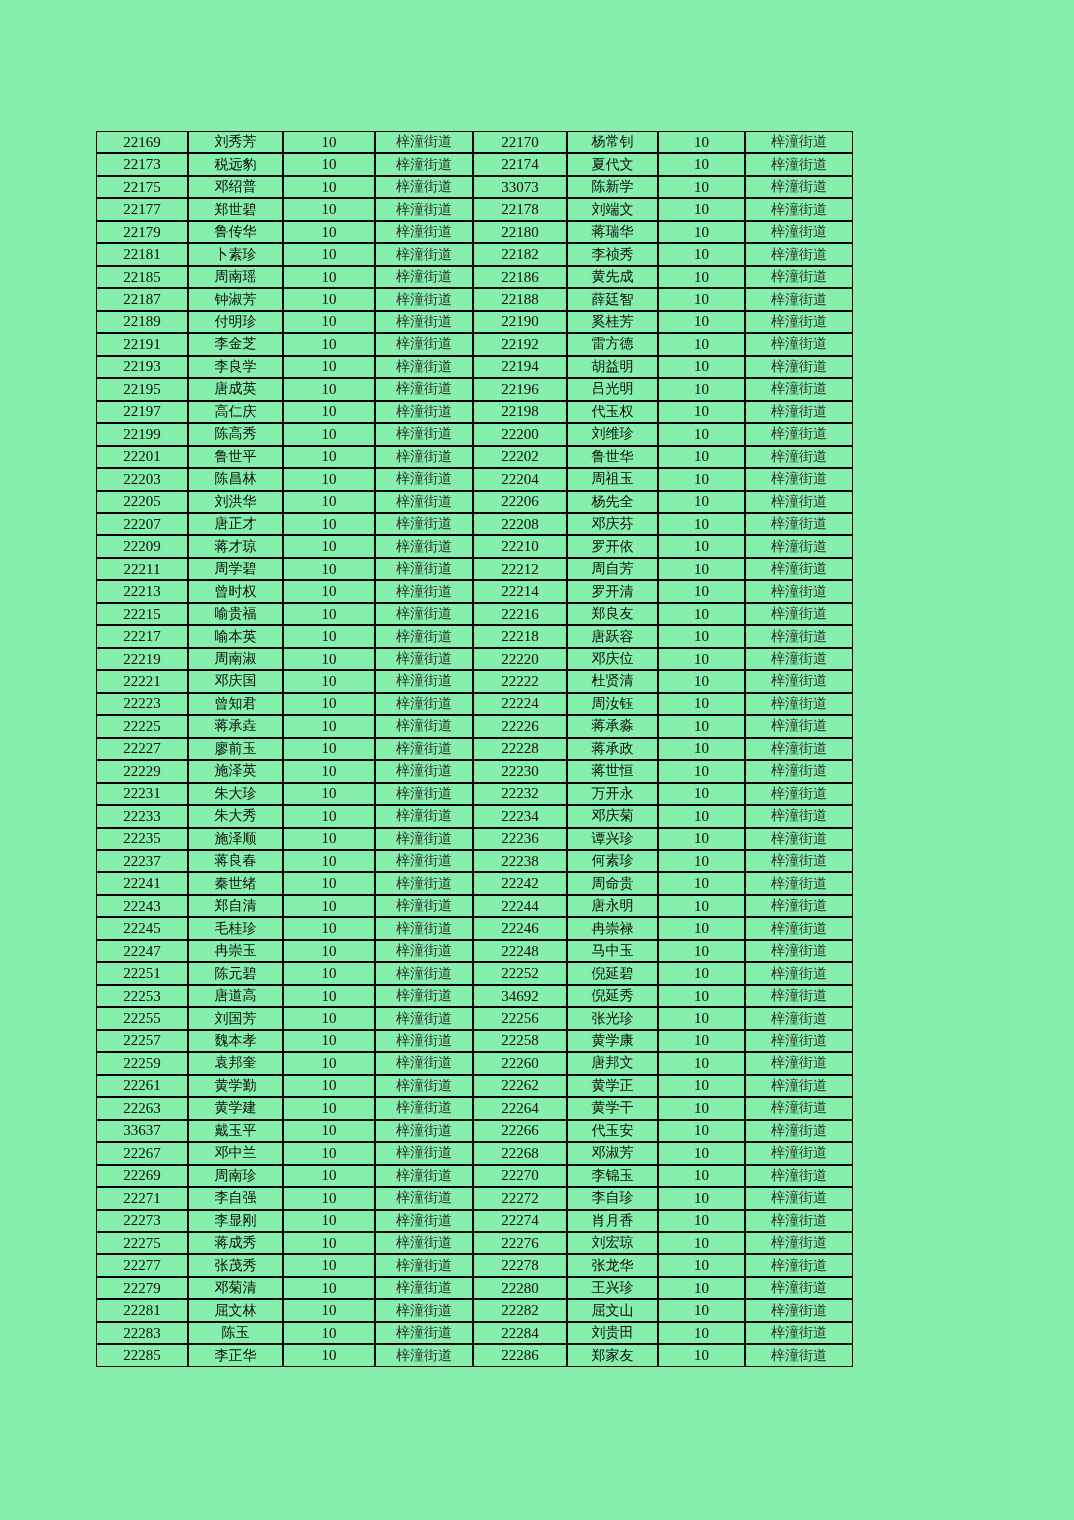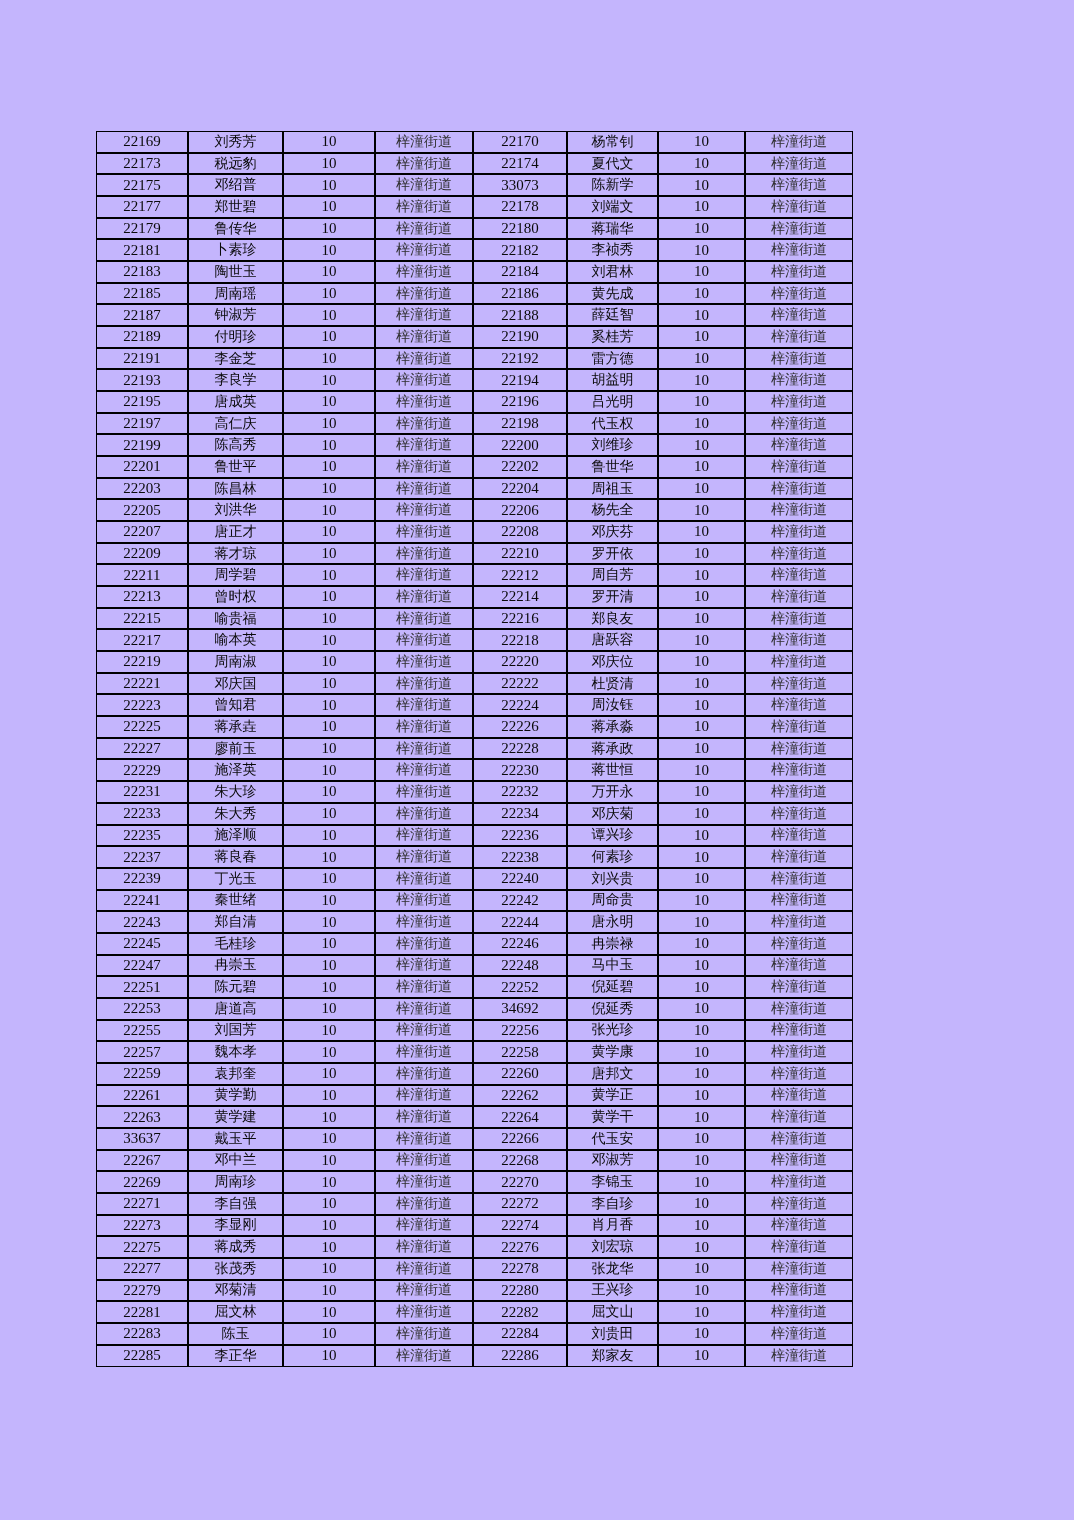--- a/index.html
+++ b/index.html
@@ -12,21 +12,21 @@
     height: 1520px;
     position: relative;
     font-family: "Liberation Serif", "DejaVu Serif", serif;
     color: #000000;
   }
   .page {
     position: absolute;
     left: 0; top: 0;
     width: 1074px;
     height: 1520px;
-    background: #c4b5fd;
+    background: #86efac;
   }
   .table-wrap {
     position: absolute;
     left: 96px;
     top: 131px;
   }
   table.roster {
     border-collapse: separate;
     border-spacing: 0;
     table-layout: fixed;
@@ -123,30 +123,20 @@
             <td class="col-id">22181</td>
             <td class="col-name">卜素珍</td>
             <td class="col-value">10</td>
             <td class="col-district">梓潼街道</td>
             <td class="col-id">22182</td>
             <td class="col-name">李祯秀</td>
             <td class="col-value">10</td>
             <td class="col-district">梓潼街道</td>
           </tr>
           <tr>
-            <td class="col-id">22183</td>
-            <td class="col-name">陶世玉</td>
-            <td class="col-value">10</td>
-            <td class="col-district">梓潼街道</td>
-            <td class="col-id">22184</td>
-            <td class="col-name">刘君林</td>
-            <td class="col-value">10</td>
-            <td class="col-district">梓潼街道</td>
-          </tr>
-          <tr>
             <td class="col-id">22185</td>
             <td class="col-name">周南瑶</td>
             <td class="col-value">10</td>
             <td class="col-district">梓潼街道</td>
             <td class="col-id">22186</td>
             <td class="col-name">黄先成</td>
             <td class="col-value">10</td>
             <td class="col-district">梓潼街道</td>
           </tr>
           <tr>
@@ -399,30 +389,20 @@
             <td class="col-value">10</td>
             <td class="col-district">梓潼街道</td>
           </tr>
           <tr>
             <td class="col-id">22237</td>
             <td class="col-name">蒋良春</td>
             <td class="col-value">10</td>
             <td class="col-district">梓潼街道</td>
             <td class="col-id">22238</td>
             <td class="col-name">何素珍</td>
-            <td class="col-value">10</td>
-            <td class="col-district">梓潼街道</td>
-          </tr>
-          <tr>
-            <td class="col-id">22239</td>
-            <td class="col-name">丁光玉</td>
-            <td class="col-value">10</td>
-            <td class="col-district">梓潼街道</td>
-            <td class="col-id">22240</td>
-            <td class="col-name">刘兴贵</td>
             <td class="col-value">10</td>
             <td class="col-district">梓潼街道</td>
           </tr>
           <tr>
             <td class="col-id">22241</td>
             <td class="col-name">秦世绪</td>
             <td class="col-value">10</td>
             <td class="col-district">梓潼街道</td>
             <td class="col-id">22242</td>
             <td class="col-name">周命贵</td>

